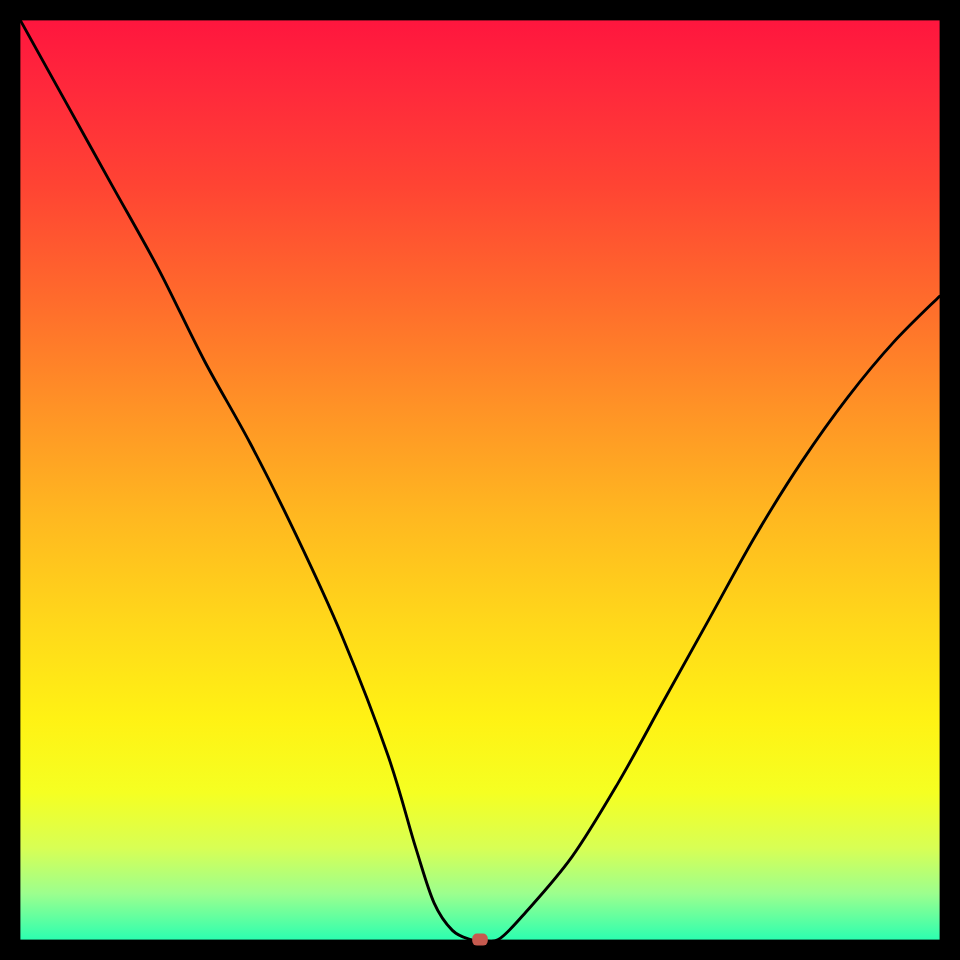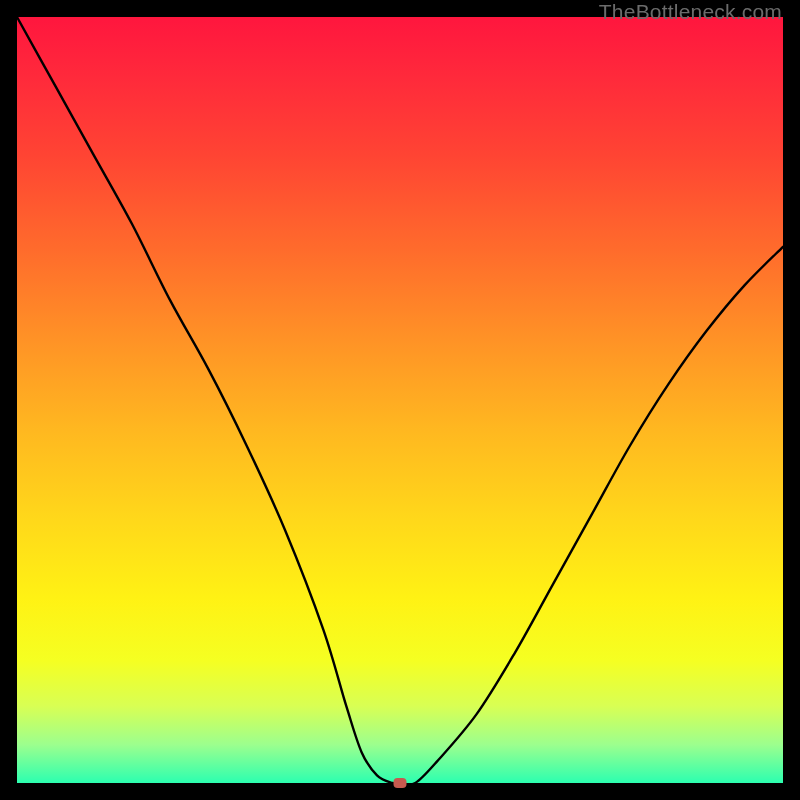--- a/index.html
+++ b/index.html
@@ -68,14 +68,13 @@
 
 <div class="frame">
   <div class="plot"></div>
 
   <svg class="curve" viewBox="0 0 766 766" preserveAspectRatio="none">
     <path id="curve-path" fill="none" stroke="#000" stroke-width="2.4" stroke-linecap="round" stroke-linejoin="round" d="M 0.0 0.0 C 6.4 11.5, 25.5 46.0, 38.3 68.9 C 51.1 91.9, 63.8 114.9, 76.6 137.9 C 89.4 160.9, 102.1 182.6, 114.9 206.8 C 127.7 231.1, 140.4 259.2, 153.2 283.4 C 166.0 307.7, 178.7 328.1, 191.5 352.4 C 204.3 376.6, 217.0 402.1, 229.8 429.0 C 242.6 455.8, 255.3 482.6, 268.1 513.2 C 280.9 543.9, 296.2 583.4, 306.4 612.8 C 316.6 642.2, 323.0 669.0, 329.4 689.4 C 335.8 709.8, 339.6 723.9, 344.7 735.4 C 349.8 746.9, 354.9 753.2, 360.0 758.3 C 365.1 763.4, 371.5 764.7, 375.3 766.0 C 379.2 767.3, 379.2 766.0, 383.0 766.0 C 386.8 766.0, 391.9 769.8, 398.3 766.0 C 404.7 762.2, 411.1 754.5, 421.3 743.0 C 431.5 731.5, 446.8 714.9, 459.6 697.1 C 472.4 679.2, 485.1 657.5, 497.9 635.8 C 510.7 614.1, 523.4 589.8, 536.2 566.8 C 549.0 543.9, 561.7 520.9, 574.5 497.9 C 587.3 474.9, 600.0 450.7, 612.8 429.0 C 625.6 407.3, 638.3 386.8, 651.1 367.7 C 663.9 348.5, 676.6 330.7, 689.4 314.1 C 702.2 297.5, 714.9 282.1, 727.7 268.1 C 740.5 254.1, 759.6 236.2, 766.0 229.8"></path>
   </svg>
 
   <div class="marker" id="min-marker" style="left: 400px; top: 783px;"></div>
 
-  <div class="watermark">TheBottleneck.com</div>
 </div>
 
 </body></html>

